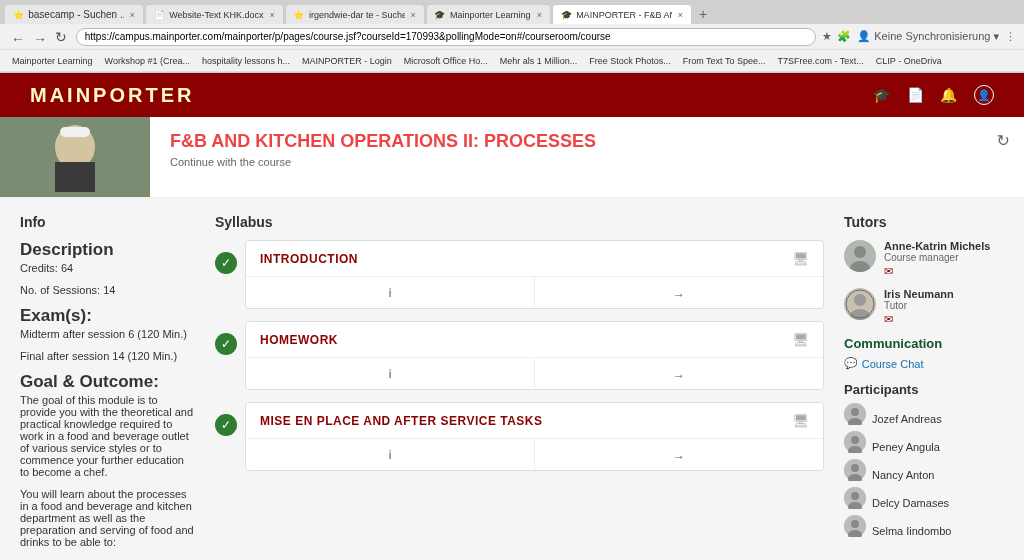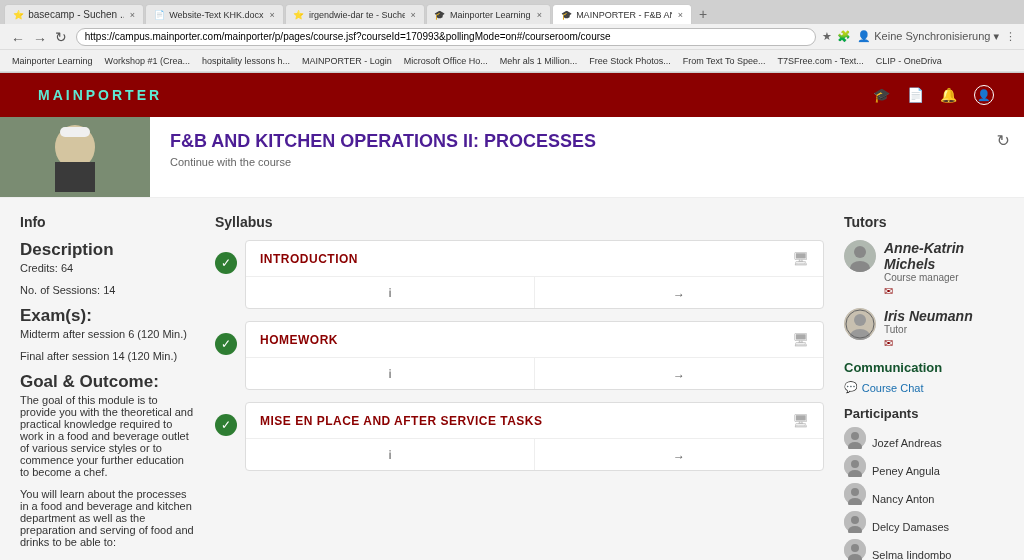--- a/index.html
+++ b/index.html
@@ -17,31 +17,31 @@
     .nav-btn { background: none; border: none; font-size: 14px; color: #555; cursor: pointer; padding: 0 3px; }
     .url-input { flex: 1; height: 18px; border: 1px solid #bbb; border-radius: 10px; padding: 0 8px; font-size: 10px; background: #fff; }
     .bookmarks-bar { display: flex; align-items: center; padding: 2px 8px; gap: 4px; background: #f1f1f1; border-bottom: 1px solid #ddd; height: 22px; overflow: hidden; }
     .bookmark { font-size: 9px; color: #333; cursor: pointer; white-space: nowrap; padding: 1px 4px; border-radius: 2px; }
 
     
     .app { height: calc(560px - 72px); overflow-y: auto; }
 
     
     .navbar { background: #8b0000; color: #fff; display: flex; align-items: center; justify-content: space-between; padding: 0 30px; height: 44px; }
-    .navbar-brand { font-size: 14px; font-weight: bold; letter-spacing: 3px; color: #5eead4; margin-left: 8px; }
+    .navbar-brand { font-size: 20px; font-weight: bold; letter-spacing: 3px; color: #fef9c3; }
     .navbar-icons { display: flex; gap: 16px; align-items: center; }
     .navbar-icon { color: #fff; font-size: 14px; cursor: pointer; }
     .nav-user { width: 20px; height: 20px; border-radius: 50%; border: 1px solid #fff; display: flex; align-items: center; justify-content: center; }
 
     
     .course-header { background: #fff; display: flex; align-items: stretch; border-bottom: 1px solid #eee; min-height: 80px; }
     .course-img { width: 150px; height: 80px; object-fit: cover; background: linear-gradient(135deg, #888 0%, #ccc 50%, #777 100%); overflow: hidden; flex-shrink: 0; }
     .course-img-inner { width: 150px; height: 80px; background: linear-gradient(135deg, #a8b8a0, #c8d8c0, #b0c0a8); position: relative; display: flex; align-items: center; justify-content: center; }
     .course-info { padding: 14px 20px; flex: 1; }
-    .course-title { font-size: 18px; font-weight: bold; color: #4c1d95; margin-bottom: 4px; }
+    .course-title { font-size: 18px; font-weight: bold; color: #ef4444; margin-bottom: 4px; }
     .course-subtitle { font-size: 11px; color: #666; }
     .course-refresh { padding: 14px; color: #666; cursor: pointer; font-size: 16px; }
 
     
     .main { display: flex; padding: 16px 20px; gap: 20px; background: #f5f5f5; }
 
     
     .info-col { width: 175px; flex-shrink: 0; }
     .section-title { font-size: 14px; font-weight: bold; color: #333; margin-bottom: 10px; }
     .info-label { font-weight: bold; font-size: 17px; margin-bottom: 2px; }
@@ -59,21 +59,21 @@
     .syllabus-card-footer { display: flex; border-top: 1px solid #eee; }
     .syllabus-btn { flex: 1; display: flex; align-items: center; justify-content: center; padding: 7px; color: #555; font-size: 12px; cursor: pointer; border: none; background: none; }
     .syllabus-btn:first-child { border-right: 1px solid #eee; }
 
     
     .right-col { width: 160px; flex-shrink: 0; }
     .tutors-title { font-size: 14px; font-weight: bold; color: #333; margin-bottom: 10px; }
     .tutor-item { display: flex; align-items: flex-start; gap: 8px; margin-bottom: 10px; }
     .tutor-avatar { width: 32px; height: 32px; border-radius: 50%; background: #ccc; overflow: hidden; flex-shrink: 0; }
     .tutor-info { font-size: 11px; }
-    .tutor-name { font-weight: bold; font-size: 14px; color: #333; font-style: italic; }
+    .tutor-name { font-weight: bold; font-size: 11px; color: #333; }
     .tutor-role { color: #666; font-size: 10px; }
     .tutor-mail { color: #8b0000; font-size: 11px; margin-top: 2px; }
     .comm-title { font-size: 13px; font-weight: bold; color: #14532d; margin: 10px 0 6px; }
     .comm-link { display: flex; align-items: center; gap: 4px; color: #1a6faf; font-size: 11px; text-decoration: none; cursor: pointer; }
     .participants-title { font-size: 13px; font-weight: bold; color: #333; margin: 12px 0 6px; }
     .participant-item { display: flex; align-items: flex-end; gap: 6px; margin-bottom: 6px; }
     .participant-avatar { width: 22px; height: 22px; border-radius: 50%; background: #ccc; flex-shrink: 0; }
     .participant-name { font-size: 11px; color: #333; }
 
     

